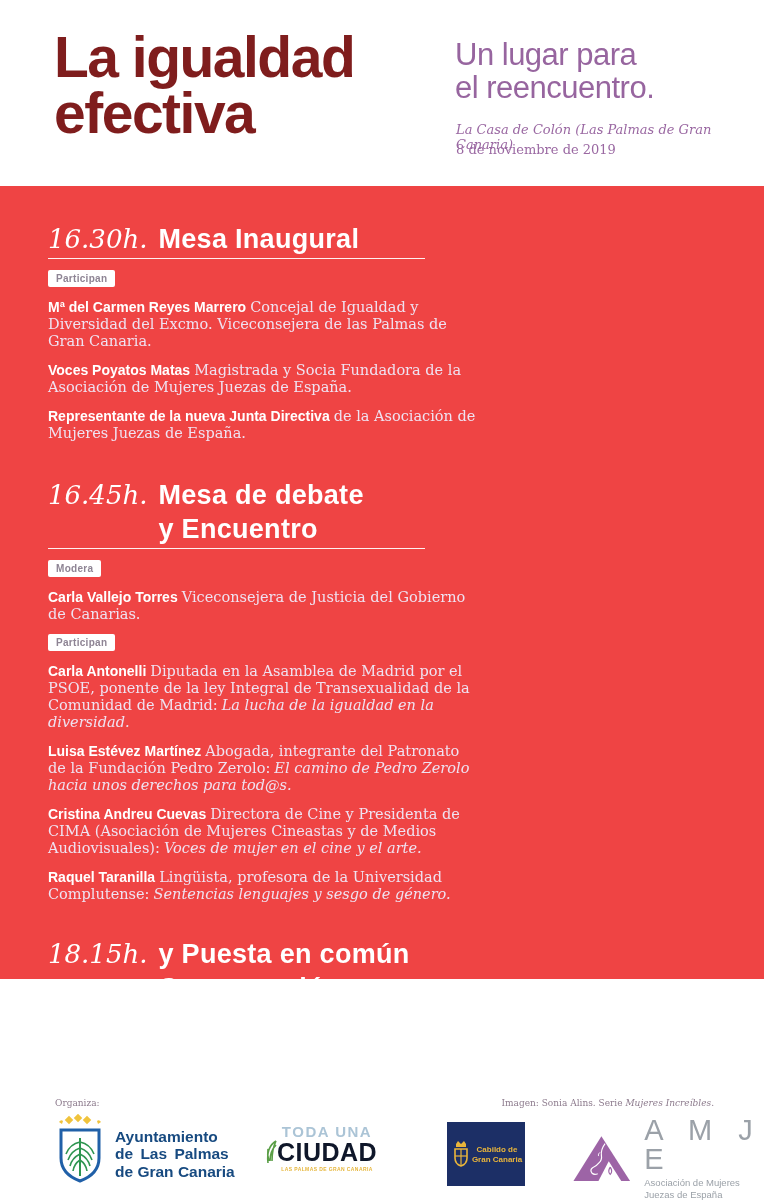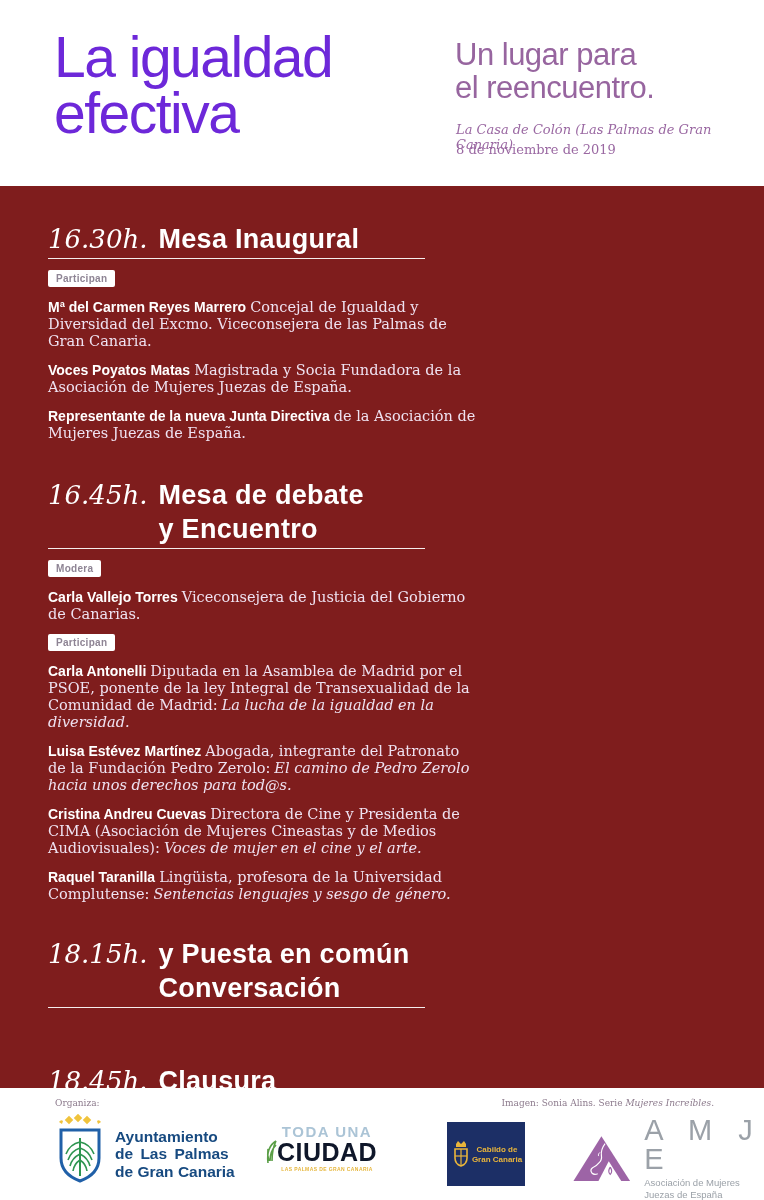--- a/index.html
+++ b/index.html
@@ -4,44 +4,44 @@
 <style>
   html,body { margin:0; padding:0; background:#ffffff; }
   .page {
     position:relative; width:764px; height:1200px; background:#ffffff;
     overflow:hidden; font-family:"Liberation Sans", sans-serif;
   }
 
   
   .title {
     position:absolute; left:54px; top:30px;
-    font-weight:400; font-size:57px; line-height:0.98; letter-spacing:-1.5px;
-    color:#6d28d9;
+    font-weight:700; font-size:57px; line-height:0.98; letter-spacing:-1.5px;
+    color:#7f1d1d;
   }
   .title span { display:block; }
   .subtitle {
     position:absolute; left:455px; top:38px;
     font-weight:400; font-size:31px; line-height:1.08; letter-spacing:-0.5px;
     color:#97659f;
   }
   .subtitle span { display:block; }
   .venue {
     position:absolute; left:456px; top:122px;
     font-family:"DejaVu Serif", serif; font-style:italic;
     font-size:13px; color:#9a68a2;
   }
   .date {
     position:absolute; left:456px; top:142px;
     font-family:"DejaVu Serif", serif; font-size:13px; color:#9a68a2;
   }
 
   
   .band {
-    position:absolute; left:0; top:186px; width:764px; height:902px;
-    background:#7f1d1d; box-sizing:border-box;
+    position:absolute; left:0; top:186px; width:764px; height:793px;
+    background:#ef4444; box-sizing:border-box;
     padding:36px 0 0 48px; overflow:hidden;
   }
   .section { width:430px; }
   .sec-2 { margin-top:36px; }
   .sec-3 { margin-top:34px; }
   .sec-4 { margin-top:56px; }
 
   .shead { display:flex; color:#ffffff; }
   .stime {
     font-family:"DejaVu Serif", serif; font-style:italic;

